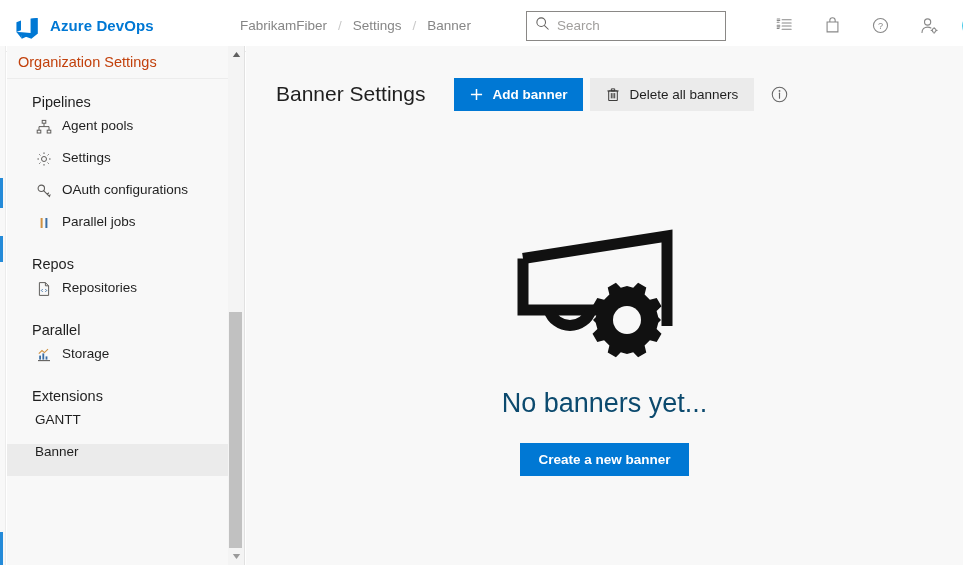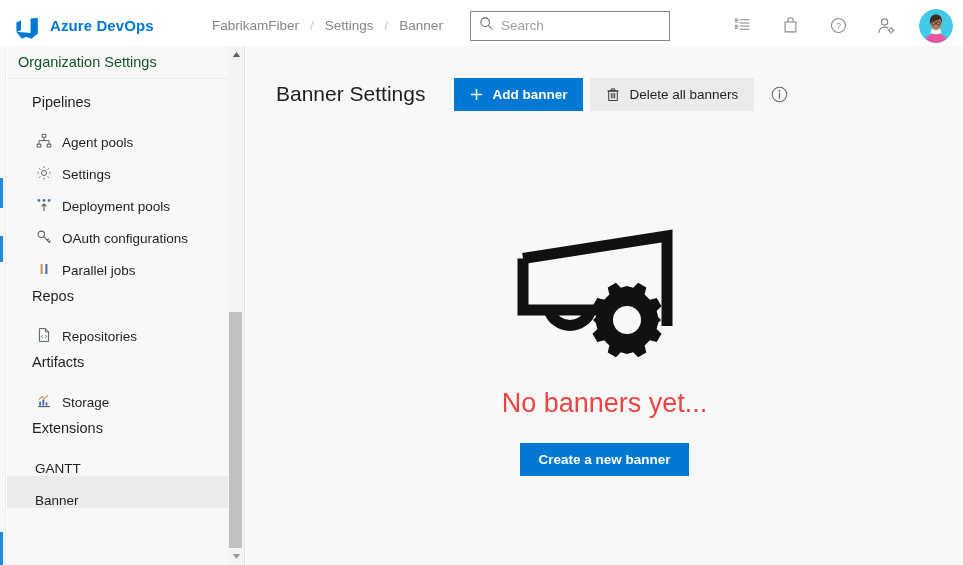--- a/index.html
+++ b/index.html
@@ -10,21 +10,21 @@
     font-family: "Liberation Sans", sans-serif;
     -webkit-font-smoothing: antialiased;
   }
 
   
   #topbar {
     position: absolute; top: 0; left: 0;
     width: 963px; height: 52px;
     background: #ffffff;
     border-bottom: 1px solid #eaeaea;
-    display: flex; align-items: center;
+    display: flex; align-items: center; gap: 28px;
   }
   #brand {
     display: flex; align-items: center;
     height: 46px; padding-left: 14px;
     width: 212px; flex: none;
   }
   .ado-logo { width: 26px; height: 26px; flex: none; }
   #brand-text {
     font-size: 15px; font-weight: bold;
     color: #0078d4; margin-left: 10px;
@@ -89,34 +89,34 @@
   #sidebar {
     position: absolute; left: 7px; top: 46px;
     width: 238px; height: 519px;
     background: #f8f8f8;
     border-right: 1px solid #e1e1e1;
     overflow: hidden;
   }
   #org-header {
     height: 33px; line-height: 33px;
     padding-left: 11px;
-    font-size: 14.5px; color: #14532d;
+    font-size: 14.5px; color: #c2410c;
     border-bottom: 1px solid #ececec;
     white-space: nowrap;
   }
   #navlist { padding-top: 5px; position: relative; }
 
   .nav-group {
     font-size: 14.5px; color: #1f1f1f;
     padding: 10px 0 8px 25px;
     white-space: nowrap;
   }
   .nav-item {
     height: 32px;
-    display: flex; align-items: flex-end;
+    display: flex; align-items: flex-start;
     padding-left: 28px;
     font-size: 13.5px; color: #1f1f1f;
     cursor: pointer; position: relative;
     white-space: nowrap;
   }
   .nav-item .nav-ico {
     width: 18px; height: 18px; flex: none;
     margin-right: 9px;
     display: flex; align-items: center; justify-content: center;
   }
@@ -191,21 +191,21 @@
 
   
   #empty-state {
     position: absolute; top: 170px; left: 0;
     width: 717px;
     display: flex; flex-direction: column;
     align-items: center;
   }
   #empty-illu { width: 180px; height: 150px; }
   #empty-title {
-    font-size: 27px; color: #ef4444;
+    font-size: 27px; color: #0c4a6e;
     margin-top: 22px; white-space: nowrap;
   }
   #empty-cta {
     margin-top: 24px;
     height: 33px; padding: 0 18px;
     background: #0078d4; color: #fff;
     font-size: 13.5px; font-weight: bold;
     display: flex; align-items: center;
     border: none; cursor: pointer;
     font-family: "Liberation Sans", sans-serif;
@@ -341,31 +341,20 @@
         <svg width="16" height="16" viewBox="0 0 16 16" aria-hidden="true">
           <g fill="none" stroke="#605e5c" stroke-width="1">
             <circle cx="8" cy="8" r="2.5"></circle>
             <path d="M8 1.4v1.6M8 13v1.6M14.6 8H13M3 8H1.4M12.7 3.3l-1.1 1.1M4.4 11.6l-1.1 1.1M12.7 12.7l-1.1-1.1M4.4 4.4L3.3 3.3"></path>
           </g>
         </svg>
       </span>
       <span>Settings</span>
     </div>
 
-    <div class="nav-item">
-      <span class="nav-ico">
-        <svg width="16" height="16" viewBox="0 0 16 16" aria-hidden="true">
-          <rect x="1.6" y="2.2" width="2.6" height="2.4" fill="#3a6ea5"></rect>
-          <rect x="6.7" y="2.2" width="2.6" height="2.4" fill="#3a6ea5"></rect>
-          <rect x="11.8" y="2.2" width="2.6" height="2.4" fill="#3a6ea5"></rect>
-          <path d="M8 14V7M8 7L5.6 9.4M8 7l2.4 2.4" fill="none" stroke="#605e5c" stroke-width="1.1"></path>
-        </svg>
-      </span>
-      <span>Deployment pools</span>
-    </div>
 
     <div class="nav-item">
       <span class="nav-ico">
         <svg width="16" height="16" viewBox="0 0 16 16" aria-hidden="true">
           <circle cx="5.3" cy="5.3" r="3.2" fill="none" stroke="#605e5c" stroke-width="1.1"></circle>
           <path d="M7.6 7.6L13.6 13.6M11.3 11.3l1.3-1.3M13 13l1.2-1.2" fill="none" stroke="#605e5c" stroke-width="1.1" stroke-linecap="round"></path>
         </svg>
       </span>
       <span>OAuth configurations</span>
     </div>
@@ -386,21 +375,21 @@
       <span class="nav-ico">
         <svg width="16" height="16" viewBox="0 0 16 16" aria-hidden="true">
           <path d="M3.4 1.6h6l3.2 3.2v9.6H3.4z" fill="none" stroke="#605e5c" stroke-width="1"></path>
           <path d="M9.4 1.6v3.2h3.2" fill="none" stroke="#605e5c" stroke-width="1"></path>
           <path d="M6.6 8.2L5.3 9.5l1.3 1.3M9.4 8.2l1.3 1.3-1.3 1.3" fill="none" stroke="#3a6ea5" stroke-width="1"></path>
         </svg>
       </span>
       <span>Repositories</span>
     </div>
 
-    <div class="nav-group">Artifacts</div>
+    <div class="nav-group">Parallel</div>
 
     <div class="nav-item">
       <span class="nav-ico">
         <svg width="16" height="16" viewBox="0 0 16 16" aria-hidden="true">
           <path d="M2 13.6h12" stroke="#605e5c" stroke-width="1.1"></path>
           <rect x="3.2" y="8.6" width="1.8" height="4" fill="#3a6ea5"></rect>
           <rect x="6.4" y="6.4" width="1.8" height="6.2" fill="#3a6ea5"></rect>
           <rect x="9.6" y="9.4" width="1.8" height="3.2" fill="#3a6ea5"></rect>
           <path d="M2.8 6.6L6 3.6l2.4 2 3.6-3.4" fill="none" stroke="#cf9243" stroke-width="1.1"></path>
         </svg>

